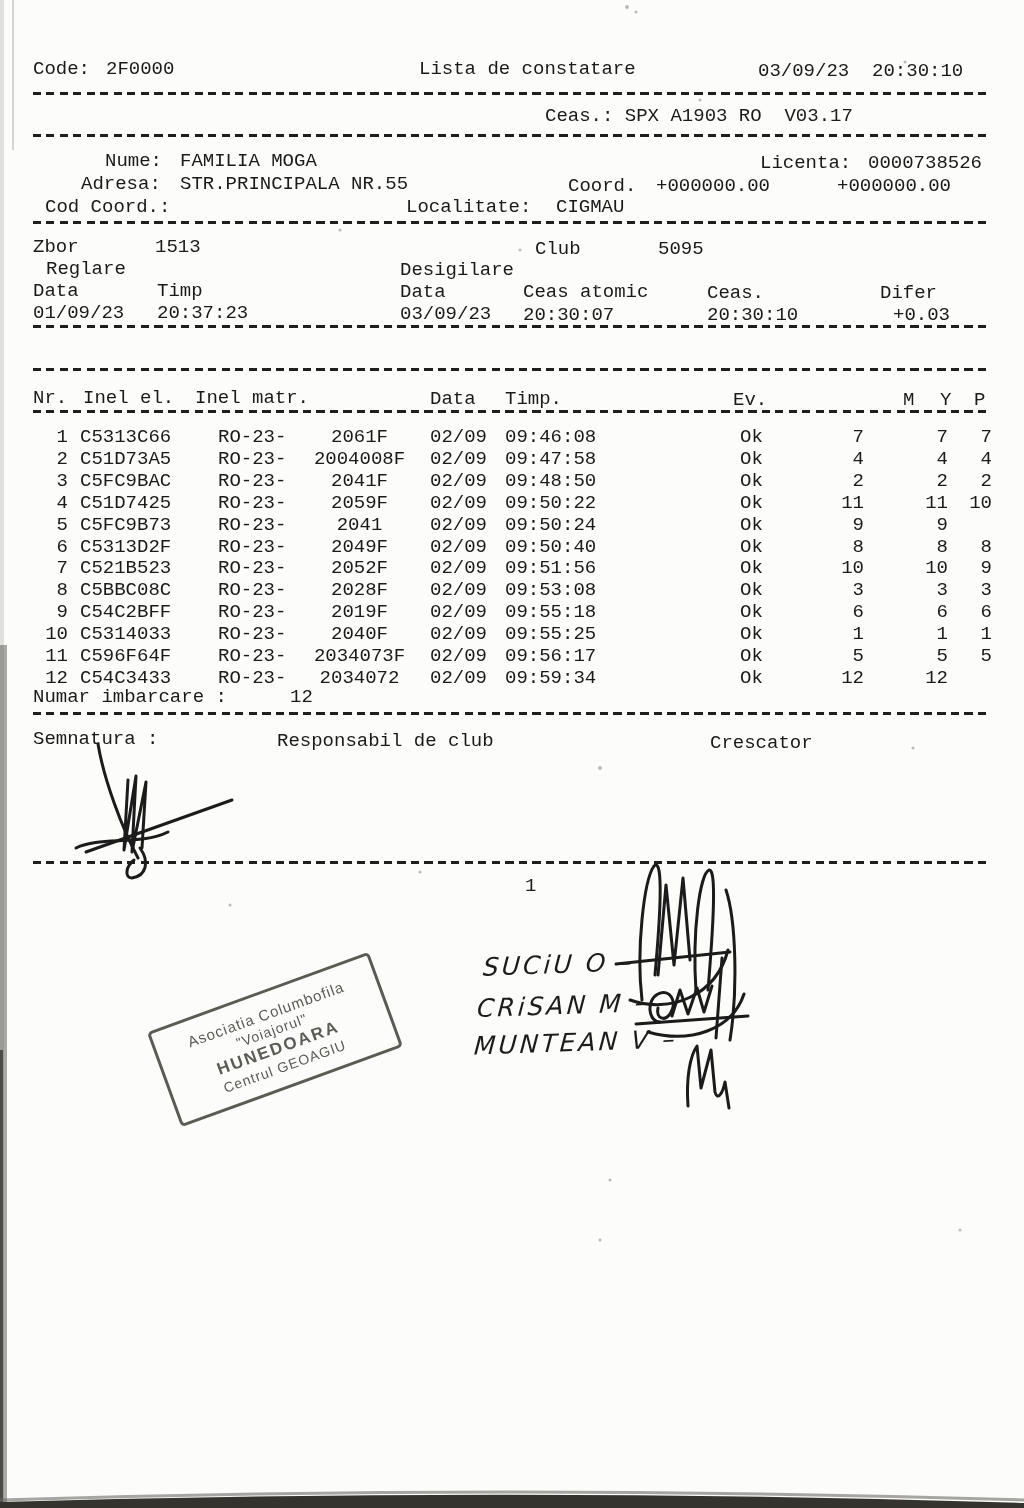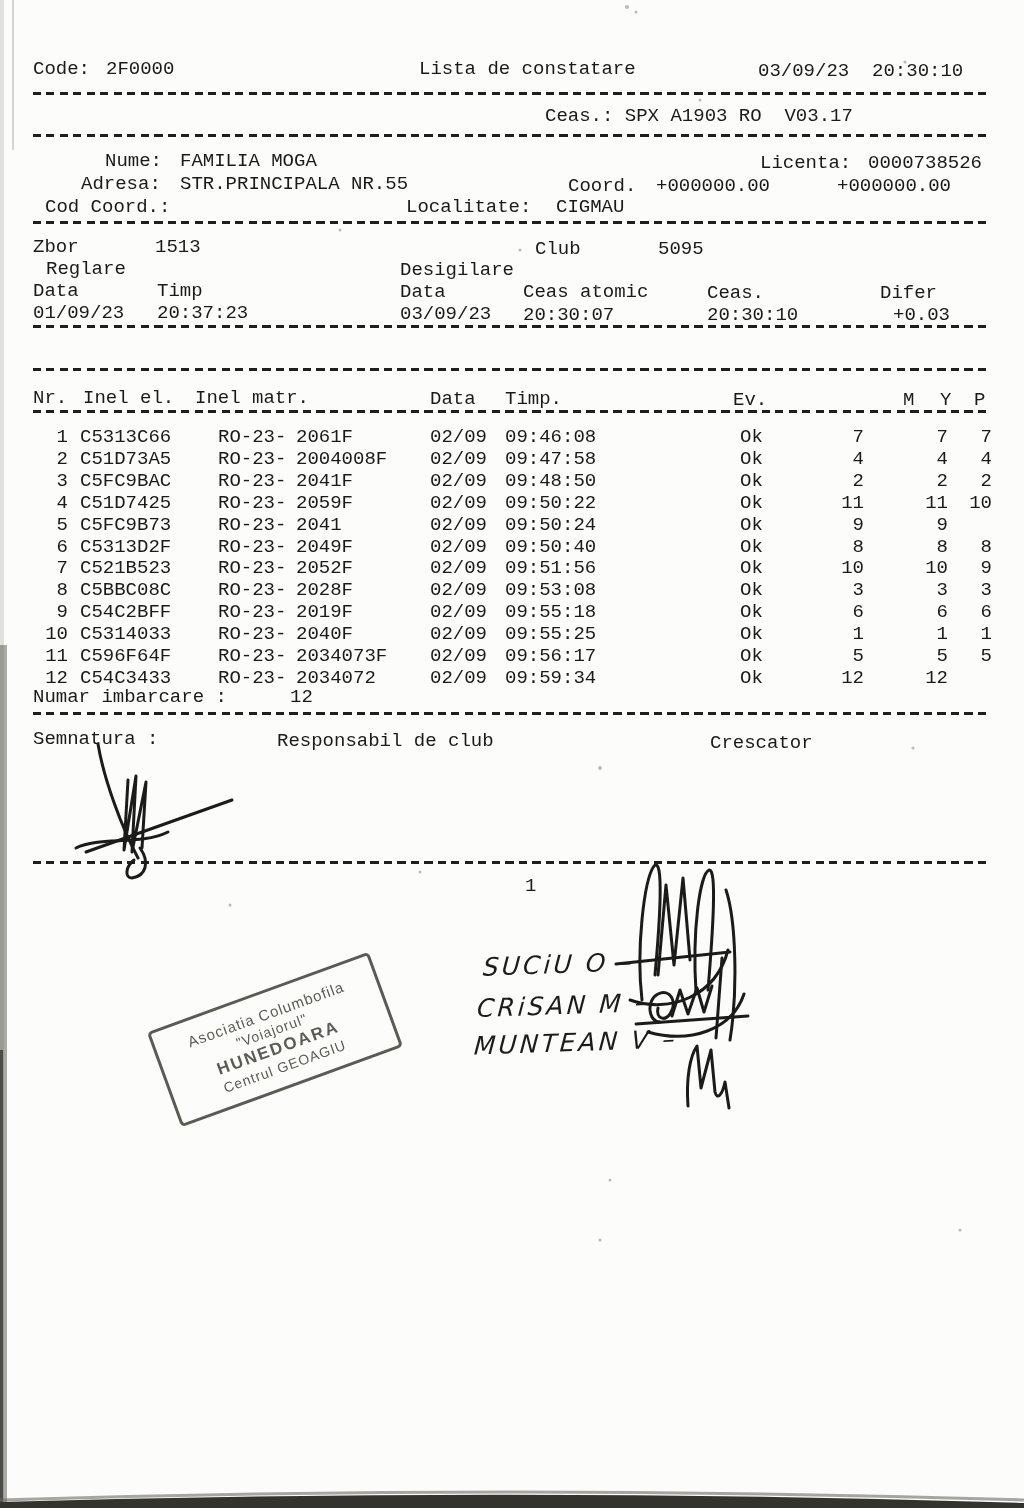--- a/index.html
+++ b/index.html
@@ -18,21 +18,21 @@
   }
   .trow{position:absolute;left:0;width:1024px;height:22px;}
   .cell{
     position:absolute;white-space:pre;top:0;
     font-family:"Liberation Mono","DejaVu Sans Mono",monospace;
     font-size:19px;line-height:22px;color:#1a1a1a;
   }
   .c-nr{left:22px;width:46px;text-align:right}
   .c-inel_el{left:80px;width:140px}
   .c-prefix{left:218px;width:90px}
-  .c-inel_matr{left:296px;width:127px;text-align:left}
+  .c-inel_matr{left:296px;width:127px;text-align:center}
   .c-data{left:430px;width:70px}
   .c-timp{left:505px;width:110px}
   .c-ev{left:740px;width:50px}
   .c-m{left:798px;width:66px;text-align:right}
   .c-y{left:880px;width:68px;text-align:right}
   .c-p{left:948px;width:44px;text-align:right}
 
   .stamp{
     position:absolute;left:157px;top:989px;width:230px;height:95px;
     transform:rotate(-20deg);

